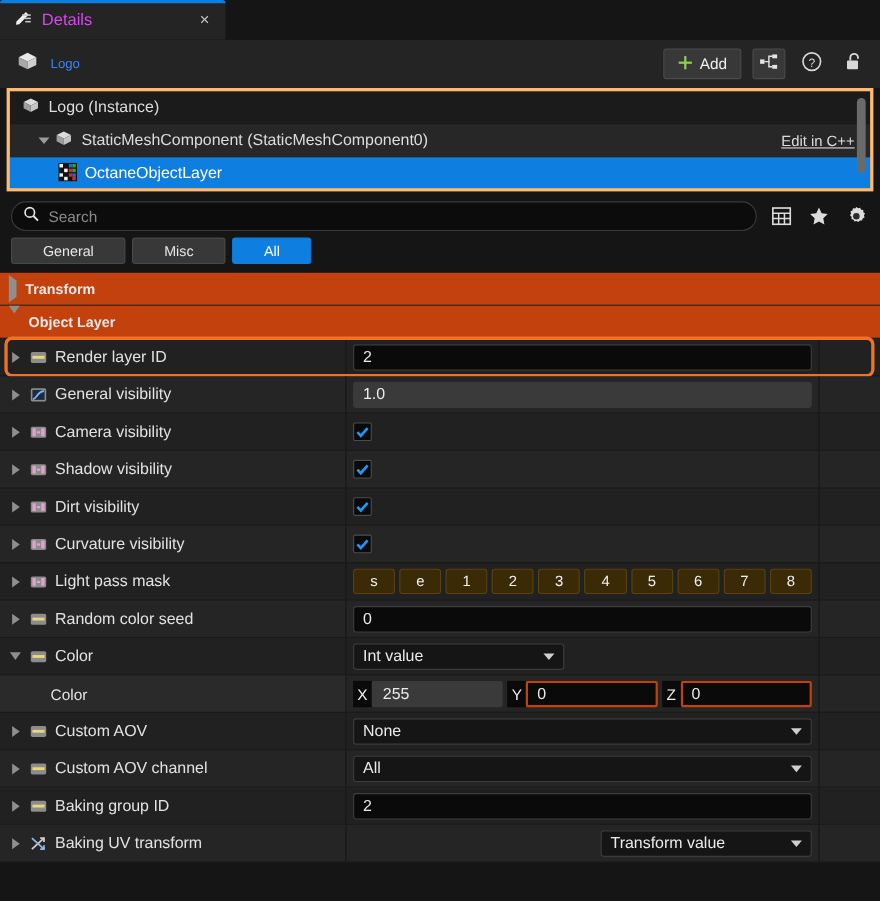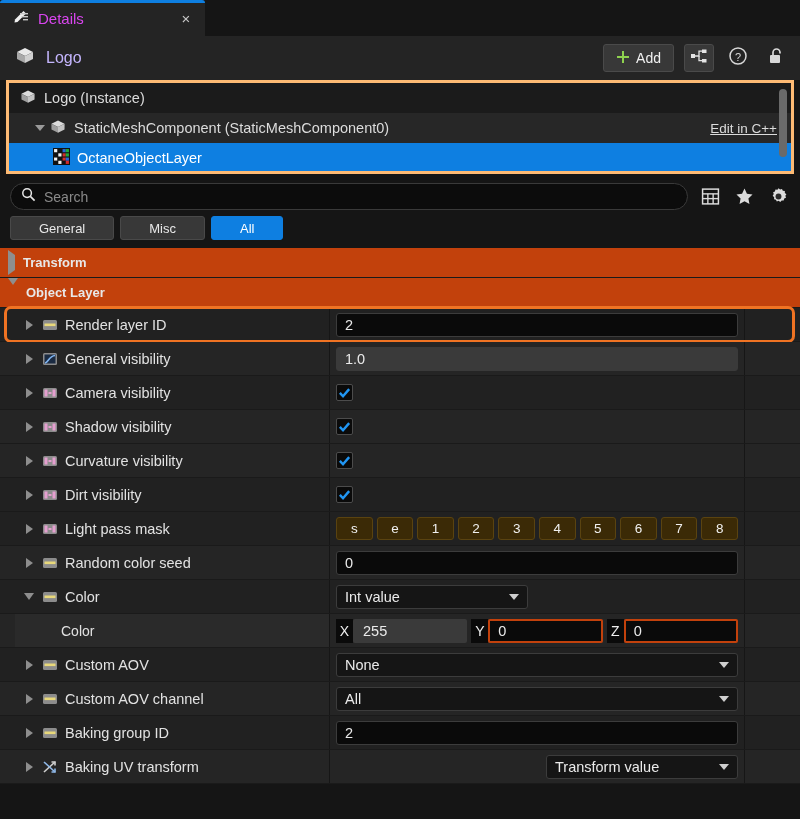--- a/index.html
+++ b/index.html
@@ -28,21 +28,21 @@
   .tab-close {
     font-size: 15px; color: #c8c8c8; width: 18px; text-align: center;
     line-height: 1;
   }
 
   
   .header {
     height: 44px; background: #242424;
     display: flex; align-items: center; padding: 0 10px 0 14px; gap: 10px;
   }
-  .header-title { font-size: 16px; color: #c4b5fd; flex: 1; }
+  .header-title { font-size: 12px; color: #3b82f6; flex: 1; }
   .btn-add {
     display: flex; align-items: center; gap: 6px;
     height: 28px; padding: 0 12px;
     background: #383838; border: 1px solid #4a4a4a; border-radius: 3px;
     font-size: 14px; color: #f0f0f0;
   }
   .btn-icon {
     display: flex; align-items: center; justify-content: center;
     height: 28px; width: 30px;
     background: #383838; border: 1px solid #4a4a4a; border-radius: 3px;
@@ -125,21 +125,20 @@
   .prow {
     position: relative; display: flex; align-items: stretch;
     height: 34px; border-bottom: 1px solid #1a1a1a;
     background: #212121;
   }
   .prow.alt { background: #252525; }
   .pname {
     width: 315px; flex: none; display: flex; align-items: center;
     padding-left: 8px; gap: 7px;
     border-right: 1px solid #161616;
-    margin-left: 15px;
   }
   .pname .caret { width: 12px; display: flex; justify-content: center; }
   .pname-text { font-size: 14.5px; color: #e2e2e2; white-space: nowrap; }
   .pname.child { padding-left: 46px; background: #2a2a2a; }
   .pname.child .pname-text { font-size: 14px; }
   .pval {
     flex: 1; display: flex; align-items: center;
     padding: 0 6px; gap: 6px;
     border-right: 1px solid #161616;
   }
@@ -451,59 +450,59 @@
     <div class="pval">
       <span class="checkbox">
         <svg width="13" height="13" viewBox="0 0 14 14">
             <path d="M2 7.4 L5.4 11 L12 3.4" stroke="#2196f3" stroke-width="2.6" fill="none"></path>
           </svg>
       </span>
     </div>
     <div class="preset"></div>
   </div>
 
-  <div class="prow alt">
+  <div class="prow">
     <div class="pname">
       <span class="caret">
           <span class="caret-right"></span>
         </span>
       <span class="picon">
         <svg width="16" height="16" viewBox="0 0 16 16">
             <rect x="1" y="3" width="14" height="10" rx="1.5" fill="#8c8c8c"></rect>
             <rect x="2.5" y="4.5" width="3" height="7" fill="#e59fd0"></rect>
             <rect x="6.5" y="7" width="3" height="2" fill="#e59fd0"></rect>
             <rect x="10.5" y="4.5" width="3" height="7" fill="#e59fd0"></rect>
           </svg>
       </span>
-      <span class="pname-text">Curvature visibility</span>
+      <span class="pname-text">Dirt visibility</span>
     </div>
     <div class="pval">
       <span class="checkbox">
         <svg width="13" height="13" viewBox="0 0 14 14">
             <path d="M2 7.4 L5.4 11 L12 3.4" stroke="#2196f3" stroke-width="2.6" fill="none"></path>
           </svg>
       </span>
     </div>
     <div class="preset"></div>
   </div>
 
-  <div class="prow">
+  <div class="prow alt">
     <div class="pname">
       <span class="caret">
           <span class="caret-right"></span>
         </span>
       <span class="picon">
         <svg width="16" height="16" viewBox="0 0 16 16">
             <rect x="1" y="3" width="14" height="10" rx="1.5" fill="#8c8c8c"></rect>
             <rect x="2.5" y="4.5" width="3" height="7" fill="#e59fd0"></rect>
             <rect x="6.5" y="7" width="3" height="2" fill="#e59fd0"></rect>
             <rect x="10.5" y="4.5" width="3" height="7" fill="#e59fd0"></rect>
           </svg>
       </span>
-      <span class="pname-text">Dirt visibility</span>
+      <span class="pname-text">Curvature visibility</span>
     </div>
     <div class="pval">
       <span class="checkbox">
         <svg width="13" height="13" viewBox="0 0 14 14">
             <path d="M2 7.4 L5.4 11 L12 3.4" stroke="#2196f3" stroke-width="2.6" fill="none"></path>
           </svg>
       </span>
     </div>
     <div class="preset"></div>
   </div>

